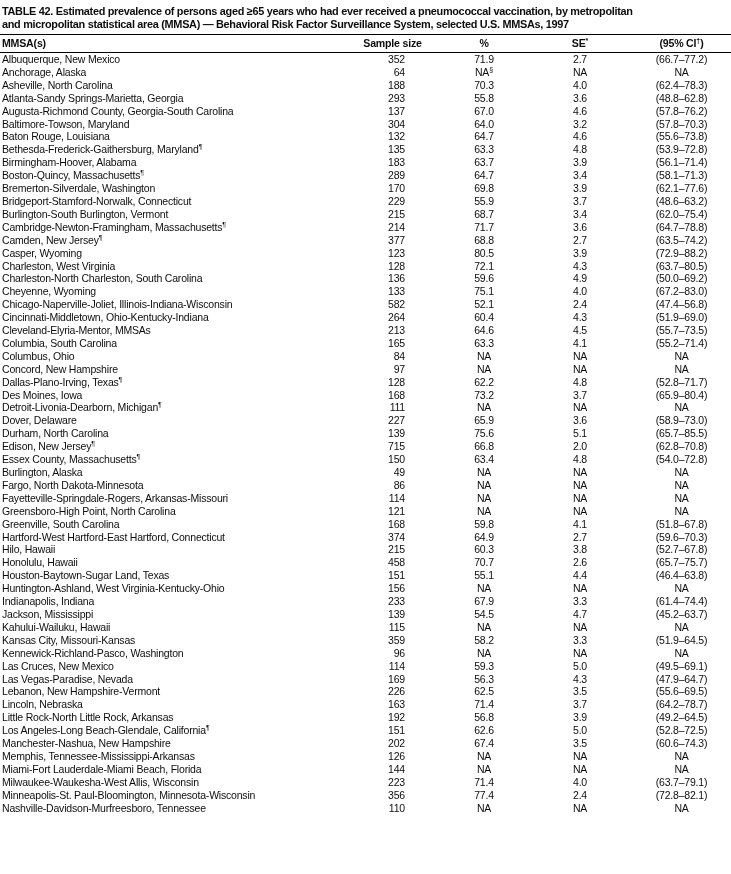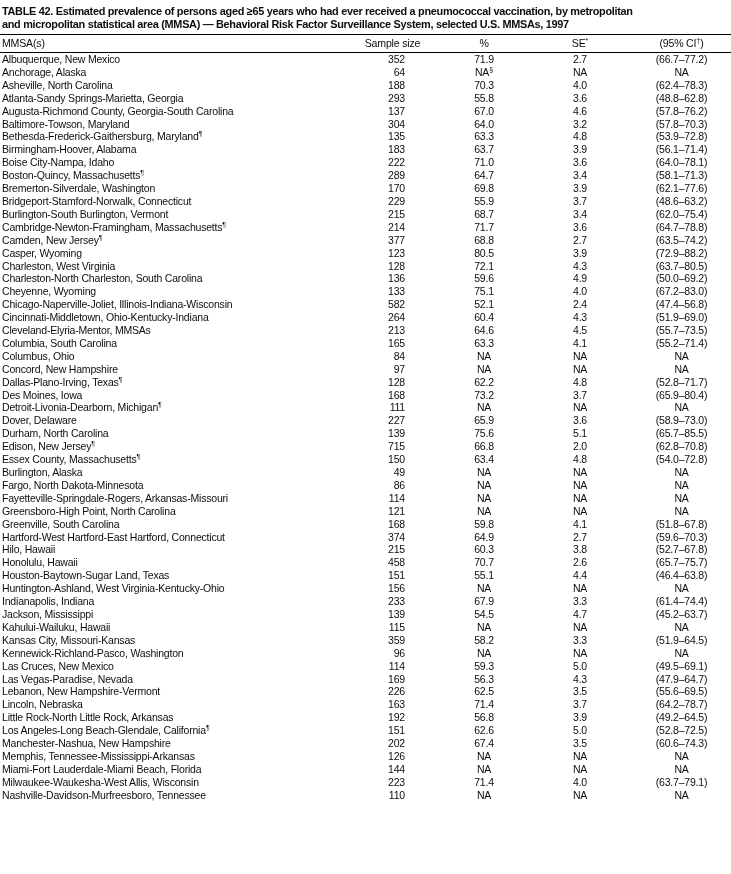--- a/index.html
+++ b/index.html
@@ -5,21 +5,21 @@
   html,body{margin:0;padding:0;background:#ffffff;}
   body{width:731px;height:874px;overflow:hidden;font-family:"Liberation Sans",sans-serif;color:#0d0d0d;}
   .page{width:731px;height:874px;position:relative;}
   .title{padding:5px 0 0 2px;font-weight:bold;font-size:10.9px;line-height:13px;letter-spacing:-0.3px;white-space:nowrap;}
   table{border-collapse:collapse;table-layout:fixed;width:731px;margin-top:3px;}
   col.c-name{width:345px;}
   col.c-sample{width:95px;}
   col.c-pct{width:88px;}
   col.c-se{width:104px;}
   col.c-ci{width:99px;}
-  thead th{border-top:1.5px solid #000;border-bottom:1.5px solid #000;font-size:10.6px;font-weight:normal;letter-spacing:-0.2px;padding:2px 0 3px 0;text-align:center;white-space:nowrap;}
+  thead th{border-top:1.5px solid #000;border-bottom:1.5px solid #000;font-size:10.6px;font-weight:bold;letter-spacing:-0.2px;padding:2px 0 3px 0;text-align:center;white-space:nowrap;}
   thead th.h-name{text-align:left;padding-left:2px;}
   tbody td{font-size:10.5px;letter-spacing:-0.2px;height:12.9px;line-height:12.9px;padding:0;white-space:nowrap;overflow:hidden;}
   td.name{text-align:left;padding-left:2px;}
   td.sample{text-align:right;padding-right:35px;}
   td.pct,td.se,td.ci{text-align:center;}
   sup{font-size:7px;letter-spacing:0;vertical-align:4px;line-height:0;}
 </style>
 </head>
 <body>
 
@@ -83,41 +83,41 @@
           <td class="ci">(57.8–76.2)</td>
         </tr>
         <tr>
           <td class="name">Baltimore-Towson, Maryland</td>
           <td class="sample">304</td>
           <td class="pct">64.0</td>
           <td class="se">3.2</td>
           <td class="ci">(57.8–70.3)</td>
         </tr>
         <tr>
+          <td class="name">Baton Rouge, Louisiana</td>
+          <td class="sample">132</td>
+          <td class="pct">64.7</td>
+          <td class="se">4.6</td>
+          <td class="ci">(55.6–73.8)</td>
+        </tr>
+        <tr>
           <td class="name">Bethesda-Frederick-Gaithersburg, Maryland<sup>¶</sup></td>
           <td class="sample">135</td>
           <td class="pct">63.3</td>
           <td class="se">4.8</td>
           <td class="ci">(53.9–72.8)</td>
         </tr>
         <tr>
           <td class="name">Birmingham-Hoover, Alabama</td>
           <td class="sample">183</td>
           <td class="pct">63.7</td>
           <td class="se">3.9</td>
           <td class="ci">(56.1–71.4)</td>
         </tr>
         <tr>
-          <td class="name">Boise City-Nampa, Idaho</td>
-          <td class="sample">222</td>
-          <td class="pct">71.0</td>
-          <td class="se">3.6</td>
-          <td class="ci">(64.0–78.1)</td>
-        </tr>
-        <tr>
           <td class="name">Boston-Quincy, Massachusetts<sup>¶</sup></td>
           <td class="sample">289</td>
           <td class="pct">64.7</td>
           <td class="se">3.4</td>
           <td class="ci">(58.1–71.3)</td>
         </tr>
         <tr>
           <td class="name">Bremerton-Silverdale, Washington</td>
           <td class="sample">170</td>
           <td class="pct">69.8</td>
@@ -440,20 +440,27 @@
           <td class="ci">NA</td>
         </tr>
         <tr>
           <td class="name">Milwaukee-Waukesha-West Allis, Wisconsin</td>
           <td class="sample">223</td>
           <td class="pct">71.4</td>
           <td class="se">4.0</td>
           <td class="ci">(63.7–79.1)</td>
         </tr>
         <tr>
+          <td class="name">Minneapolis-St. Paul-Bloomington, Minnesota-Wisconsin</td>
+          <td class="sample">356</td>
+          <td class="pct">77.4</td>
+          <td class="se">2.4</td>
+          <td class="ci">(72.8–82.1)</td>
+        </tr>
+        <tr>
           <td class="name">Nashville-Davidson-Murfreesboro, Tennessee</td>
           <td class="sample">110</td>
           <td class="pct">NA</td>
           <td class="se">NA</td>
           <td class="ci">NA</td>
         </tr>
       </tbody>
   </table>
 </div>
 

